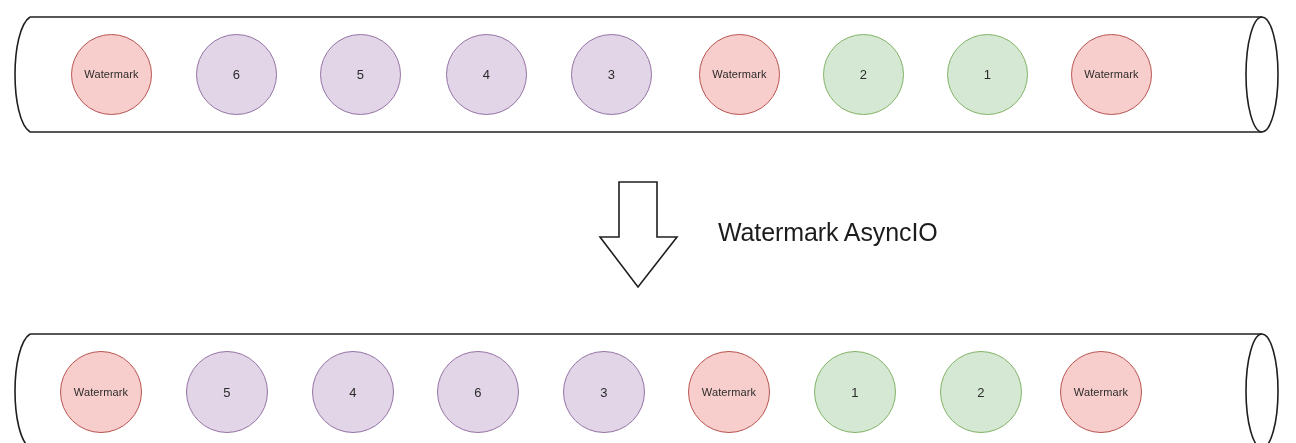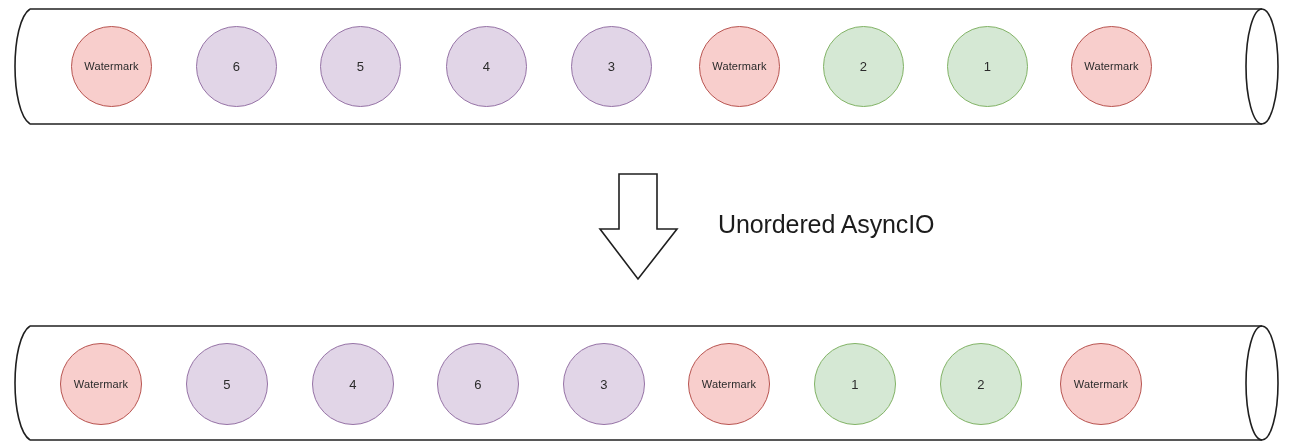--- a/index.html
+++ b/index.html
@@ -10,21 +10,21 @@
   body {
     width: 1296px;
     height: 443px;
     position: relative;
     overflow: hidden;
     font-family: "Liberation Sans", sans-serif;
   }
   .canvas {
     position: absolute;
     left: 0;
-    top: 4px;
+    top: 12px;
     width: 1296px;
     height: 333px;
   }
   .stream {
     position: absolute;
     left: 0;
     top: 0;
     width: 1296px;
     height: 443px;
   }
@@ -127,21 +127,21 @@
       <span class="node-label">Watermark</span>
     </div>
   </div>
 
   <div class="arrow-wrap" style="left:598px; top:168px; width:82px; height:110px;">
     <svg width="82" height="110">
       <path d="M 21 2 L 59 2 L 59 57 L 79 57 L 40 107 L 2 57 L 21 57 Z" fill="#ffffff" stroke="#1f1f1f" stroke-width="1.6" stroke-linejoin="miter"></path>
     </svg>
   </div>
 
-  <div class="transform-label" style="left:718px; top:206px;">Unordered AsyncIO</div>
+  <div class="transform-label" style="left:718px; top:206px;">Watermark AsyncIO</div>
 
   <div class="stream">
     <svg class="stream-svg" width="1296" height="443">
       <path d="M 30 322 L 1262 322" fill="none" stroke="#1f1f1f" stroke-width="1.6"></path>
       <path d="M 30 436 L 1262 436" fill="none" stroke="#1f1f1f" stroke-width="1.6"></path>
       <path d="M 30 322 C 10 335, 10 423, 30 436" fill="none" stroke="#1f1f1f" stroke-width="1.6"></path>
       <ellipse cx="1262" cy="379" rx="16" ry="57" fill="none" stroke="#1f1f1f" stroke-width="1.6"></ellipse>
     </svg>
 
     <div class="node watermark" style="left:60px; top:339px; width:82px; height:82px;">

